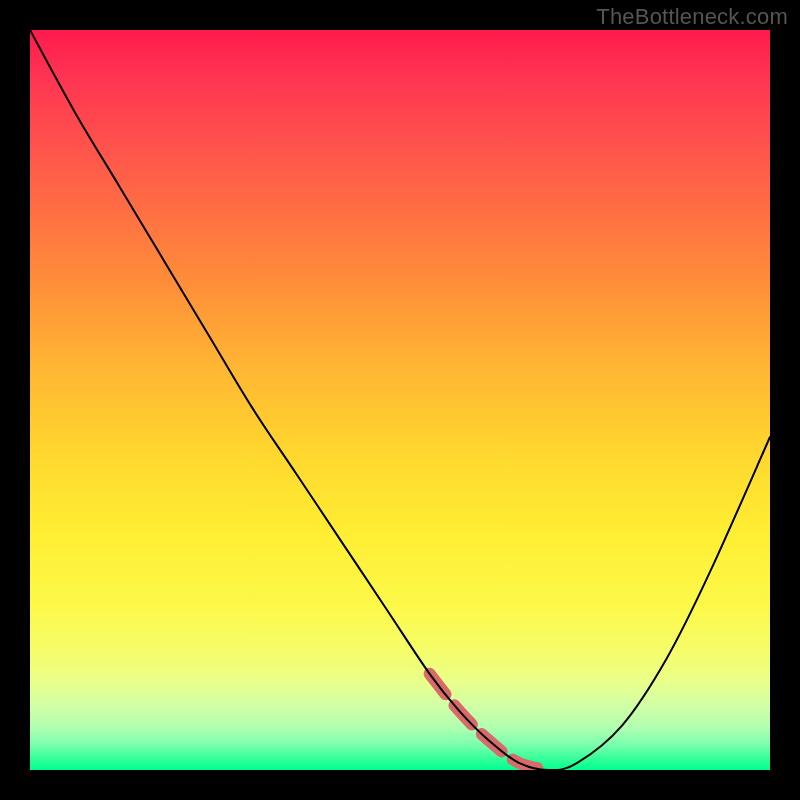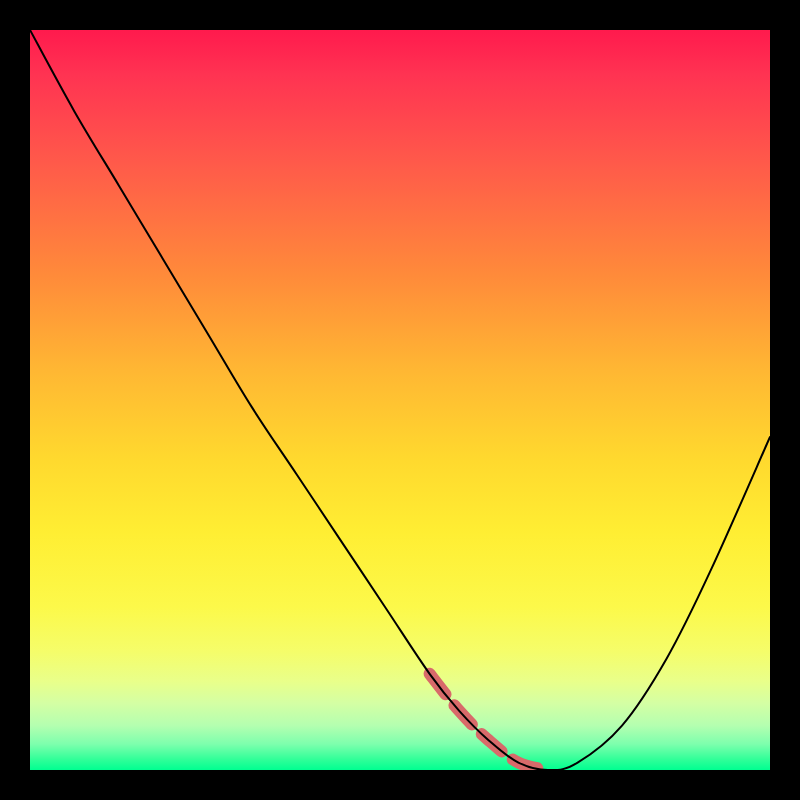--- a/index.html
+++ b/index.html
@@ -83,20 +83,21 @@
     stroke-width: 12;
     stroke-linecap: round;
     stroke-linejoin: round;
     stroke-dasharray: 26 14;
   }
 </style>
 </head>
 <body>
 
 <div class="frame">
+  <div class="watermark">TheBottleneck.com</div>
 
   <div class="plot-area">
     <div class="gradient"></div>
 
     <svg class="curve" viewBox="0 0 740 740" preserveAspectRatio="none">
       <path class="highlight" d="M 399.6 643.8 C 404.9 650.5, 418.5 668.8, 429.2 680.8 C 439.9 692.8, 448.1 701.1, 458.8 710.4 C 469.5 719.7, 477.7 727.3, 488.4 732.6 C 499.1 737.9, 512.7 738.7, 518.0 740.0"></path>
       <path class="main" d="M 0.0 0.0 C 8.0 14.7, 28.4 53.4, 44.4 81.4 C 60.4 109.4, 72.8 128.8, 88.8 155.4 C 104.8 182.0, 117.2 202.8, 133.2 229.4 C 149.2 256.0, 161.6 276.8, 177.6 303.4 C 193.6 330.0, 206.0 352.1, 222.0 377.4 C 238.0 402.7, 250.4 420.0, 266.4 444.0 C 282.4 468.0, 294.8 486.6, 310.8 510.6 C 326.8 534.6, 339.2 553.2, 355.2 577.2 C 371.2 601.2, 386.3 625.2, 399.6 643.8 C 412.9 662.4, 418.5 668.8, 429.2 680.8 C 439.9 692.8, 448.1 701.1, 458.8 710.4 C 469.5 719.7, 477.7 727.3, 488.4 732.6 C 499.1 737.9, 507.3 740.0, 518.0 740.0 C 528.7 740.0, 534.3 740.6, 547.6 732.6 C 560.9 724.6, 576.0 714.2, 592.0 695.6 C 608.0 677.0, 620.4 657.0, 636.4 629.0 C 652.4 601.0, 662.2 580.2, 680.8 540.2 C 699.4 500.2, 729.3 431.0, 740.0 407.0"></path>
     </svg>
   </div>
 </div>

